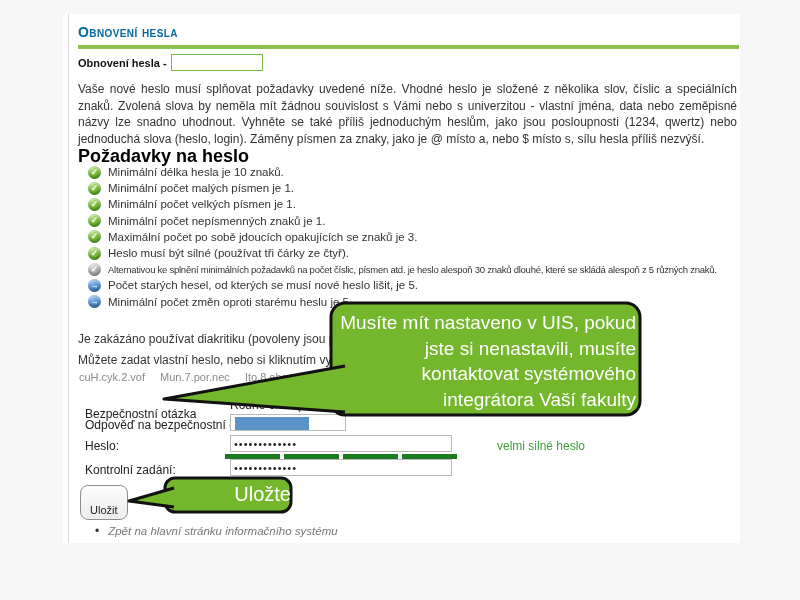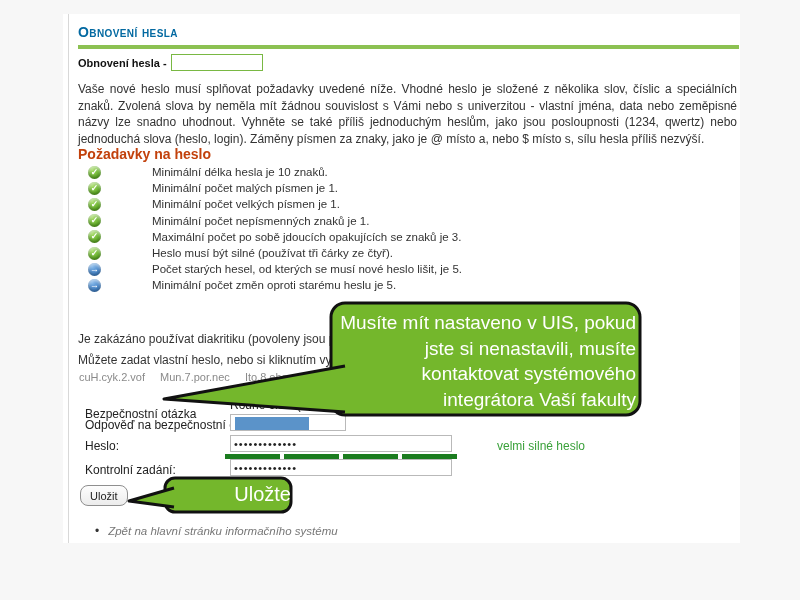--- a/index.html
+++ b/index.html
@@ -22,24 +22,24 @@
     font-weight:bold; font-size:14px; letter-spacing:.4px;
     color:#0369a1;
   }
   .green-rule { left:78px; top:45px; width:661px; height:4px; background:#8cc152; }
 
   .section-row { left:78px; top:54px; font-size:11px; font-weight:bold; color:#111; display:flex; align-items:center; }
   .redacted-box { display:inline-block; width:92px; height:17px; border:1px solid #79b843; background:#fff; margin-left:4px; }
 
   .intro { left:78px; top:81px; width:659px; font-size:12px; line-height:16.6px; text-align:justify; color:#333; }
 
-  .req-heading { left:78px; top:146px; font-size:14px; font-weight:bold; color:#c2410c; }
+  .req-heading { left:78px; top:146px; font-size:18px; font-weight:bold; color:#000000; }
 
   .req-list { left:88px; top:164px; width:650px; }
-  .req-row { height:16.2px; display:flex; align-items:center;gap:44px; }
+  .req-row { height:16.2px; display:flex; align-items:center; }
   .ball {
     width:13px; height:13px; border-radius:50%;
     flex:0 0 13px; margin-right:7px;
     display:flex; align-items:center; justify-content:center;
     color:#fff; font-size:9px; font-weight:bold; line-height:1;
     box-shadow:inset 0 -2px 3px rgba(0,0,0,.25), inset 0 2px 3px rgba(255,255,255,.6);
   }
   .ball-g  { background:radial-gradient(circle at 35% 30%, #a8dd6a, #57a51e 70%, #3c7d12); }
   .ball-g::after { content:"✓"; }
   .ball-gray { background:radial-gradient(circle at 35% 30%, #d6d6d6, #9a9a9a 70%, #777); }
@@ -63,21 +63,21 @@
   }
   .sel-highlight { display:inline-block; width:74px; height:13px; margin:1px 0 0 1px; background:#5b93c9; }
 
   .strength-text { font-size:12px; color:#3aa13a; }
   .strength-bar { left:225px; top:454px; width:232px; display:flex; gap:4px; }
   .strength-bar .seg { width:55px; height:5px; background:#1b7c1f; }
 
   .save-btn {
     left:80px; top:485px;
     font-family:"Liberation Sans", sans-serif;
-    font-size:11px; color:#222; padding:4px 9px 3px;
+    font-size:11px; color:#222; padding:18px 9px 3px;
     background:linear-gradient(#fdfdfd,#ececec);
     border:1px solid #8f8f8f; border-radius:8px;
     cursor:pointer;
   }
 
   .footer-row { left:95px; top:524px; font-size:11.5px; color:#666; display:flex; align-items:center; }
   .footer-bullet { color:#333; margin-right:9px; font-size:12px; }
   .footer-link { font-style:italic; color:#777; cursor:pointer;text-align:right; }
 
   
@@ -127,20 +127,24 @@
   </div>
   <div class="req-row">
     <span class="ball ball-g"></span>
     <span class="req-text">Maximální počet po sobě jdoucích opakujících se znaků je 3.</span>
   </div>
   <div class="req-row">
     <span class="ball ball-g"></span>
     <span class="req-text">Heslo musí být silné (používat tři čárky ze čtyř).</span>
   </div>
   <div class="req-row">
+    <span class="ball ball-gray"></span>
+    <span class="req-text small">Alternativou ke splnění minimálních požadavků na počet číslic, písmen atd. je heslo alespoň 30 znaků dlouhé, které se skládá alespoň z 5 různých znaků.</span>
+  </div>
+  <div class="req-row">
     <span class="ball ball-b"></span>
     <span class="req-text">Počet starých hesel, od kterých se musí nové heslo lišit, je 5.</span>
   </div>
   <div class="req-row">
     <span class="ball ball-b"></span>
     <span class="req-text">Minimální počet změn oproti starému heslu je 5.</span>
   </div>
 </div>
 
 <div class="abs note1">Je zakázáno používat diakritiku (povoleny jsou pouze ASCII znaky).</div>

